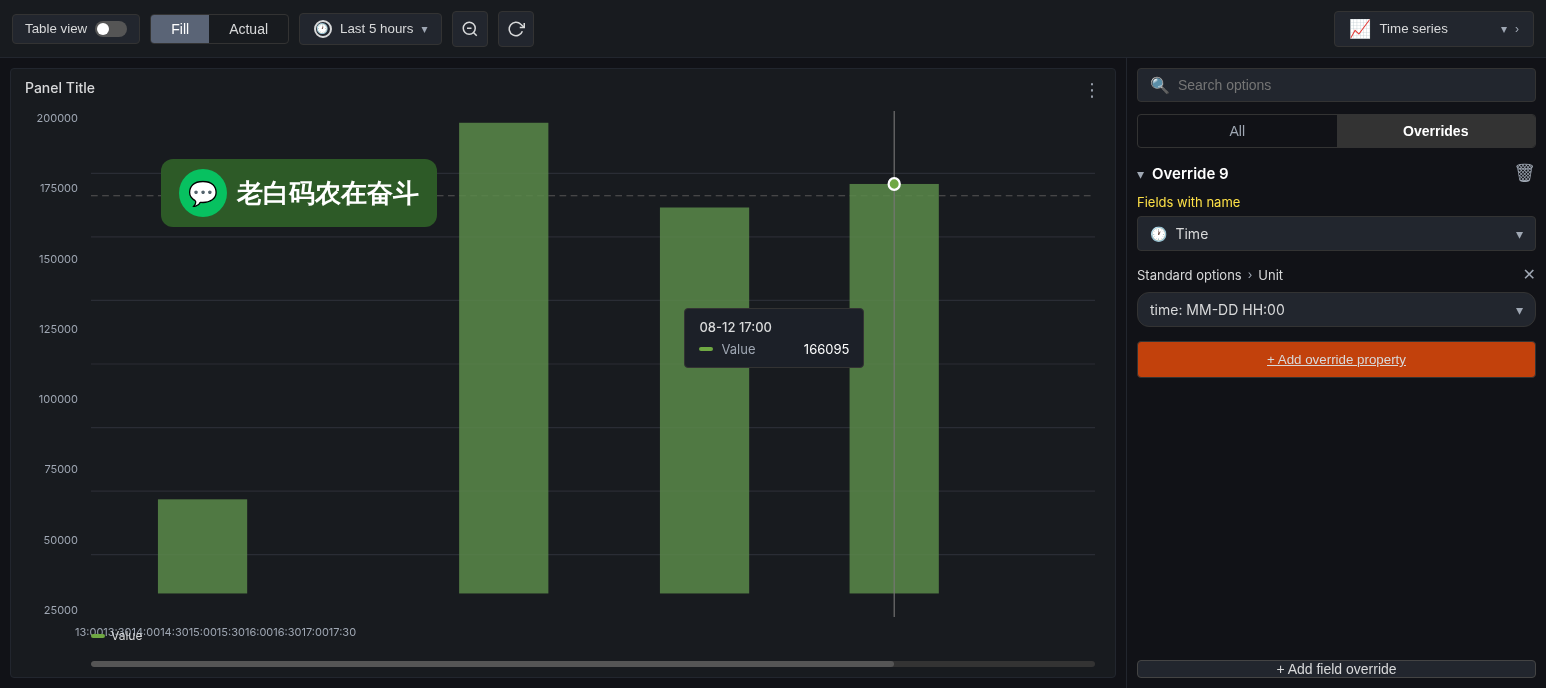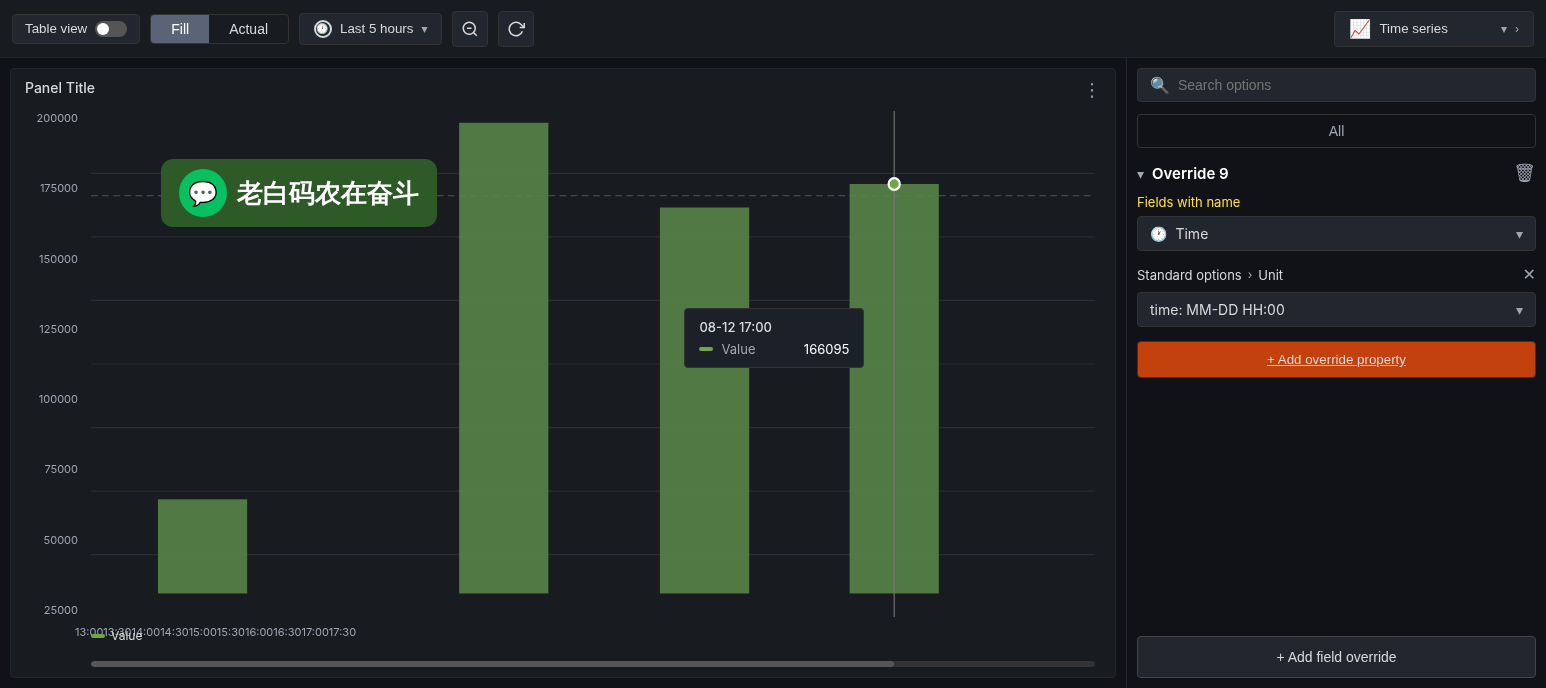--- a/index.html
+++ b/index.html
@@ -415,21 +415,21 @@
       color: #9fa7b3;
       cursor: pointer;
       font-size: 16px;
     }
 
     .unit-select {
       display: flex;
       align-items: center;
       background: #22262e;
       border: 1px solid #333;
-      border-radius: 4px;
+      border-radius: 12px;
       padding: 8px 12px;
       cursor: pointer;
       margin-bottom: 14px;
     }
     .unit-select-text {
       flex: 1;
       color: #d8d9da;
     }
 
     .add-override-property-btn {
@@ -449,21 +449,21 @@
     }
 
     .add-field-override-btn {
       display: flex;
       align-items: center;
       justify-content: center;
       gap: 6px;
       background: #22262e;
       border: 1px solid #444;
       border-radius: 4px;
-      padding: 12px;
+      padding: 0;
       cursor: pointer;
       color: #d8d9da;
       margin: 0 10px;
       font-size: 14px;
       width: calc(100% - 20px);
     }
 
     
     .y-axis-labels {
       position: absolute;
@@ -635,20 +635,21 @@
   </div>
 
   <div class="right-panel">
     <div class="search-bar">
       <span class="search-icon">🔍</span>
       <input class="search-input" type="text" placeholder="Search options" style="">
     </div>
 
     <div class="tabs-row">
       <button class="tab-btn">All</button>
+      <button class="tab-btn active">Overrides</button>
     </div>
 
     <div class="override-section">
       <div class="override-header">
         <span class="override-chevron">▾</span>
         <span class="override-title">Override 9</span>
         <button class="delete-btn">🗑</button>
       </div>
 
       <div class="field-label">Fields with name</div>

